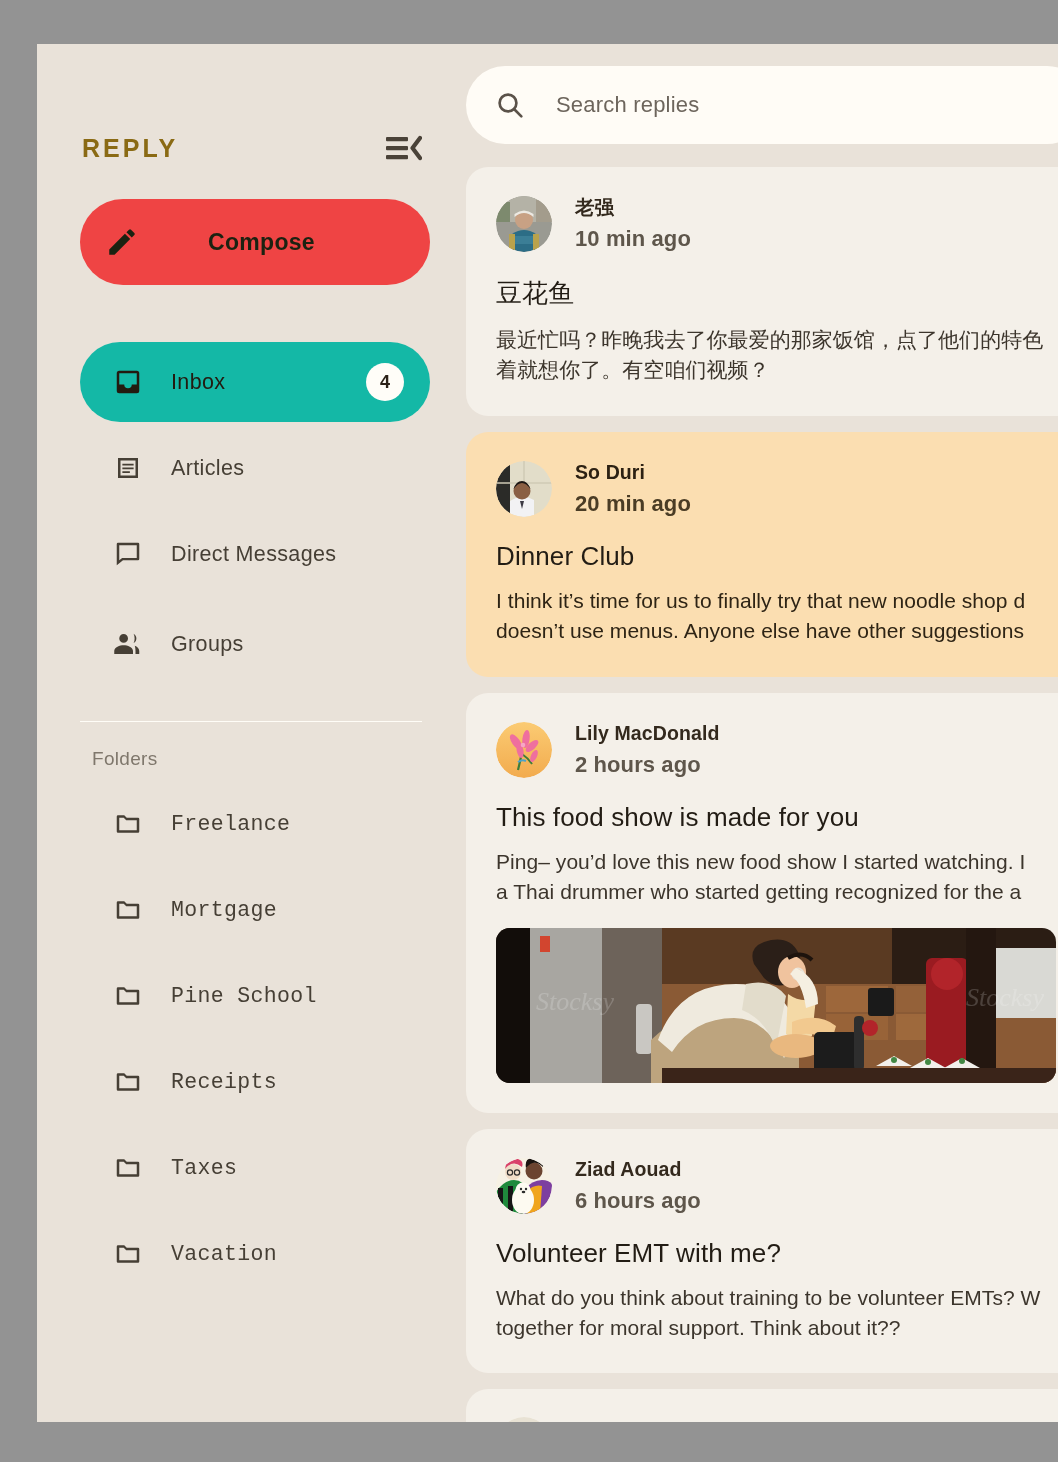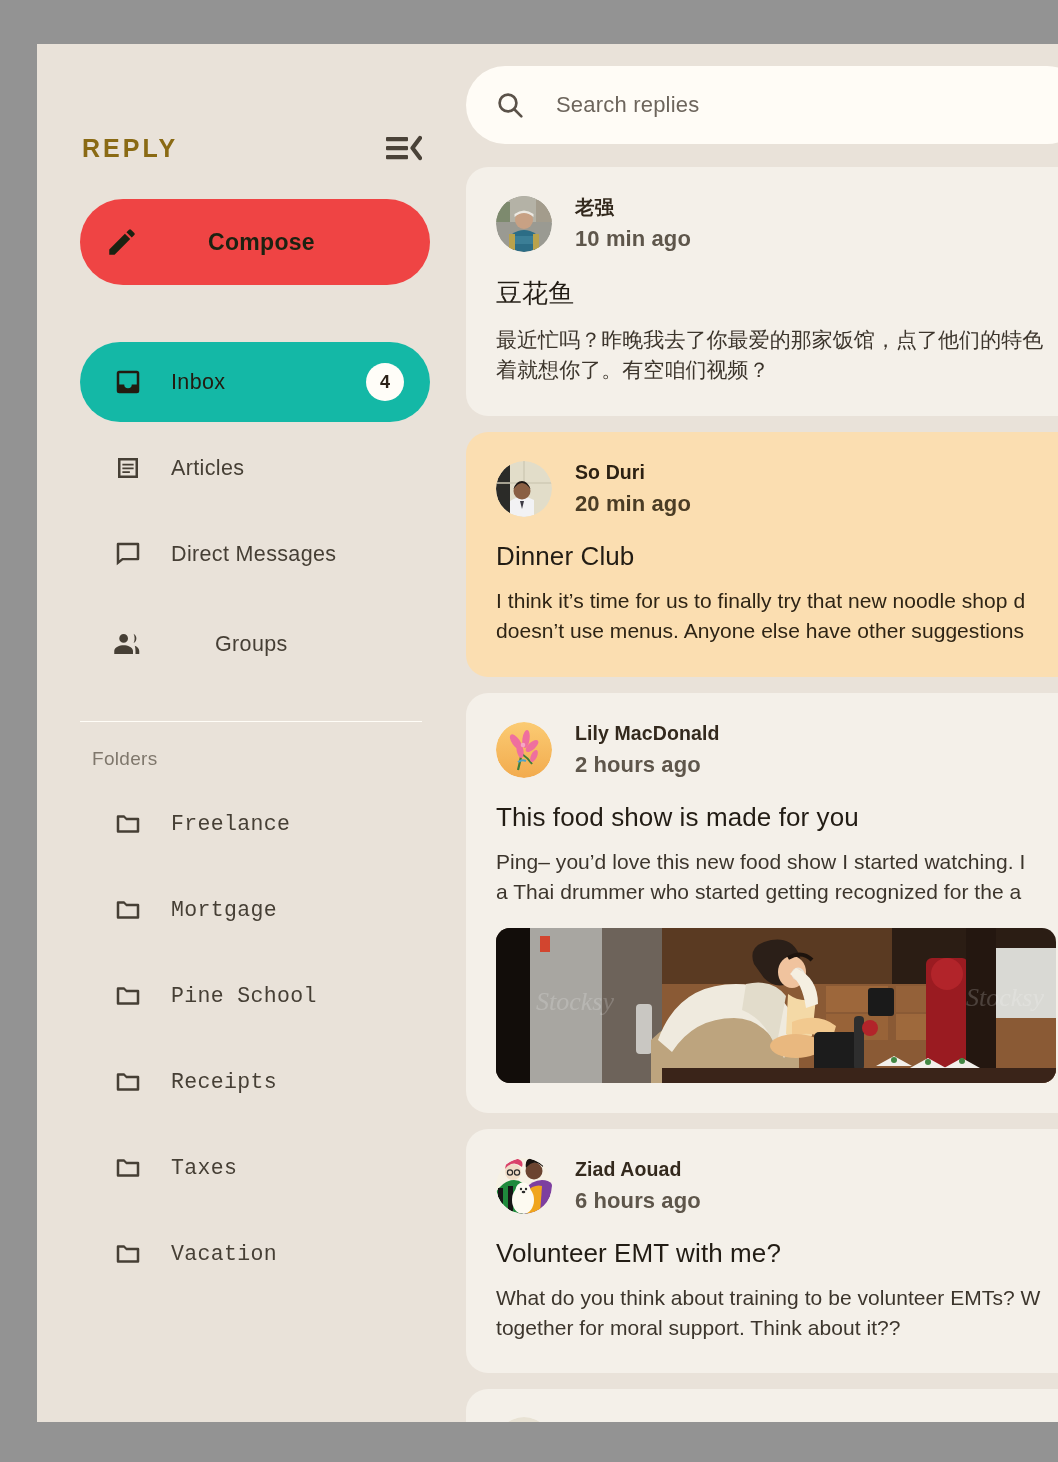--- a/index.html
+++ b/index.html
@@ -282,21 +282,21 @@
 
       <div class="nav-item">
         <span style="line-height:0;">
           <svg width="30" height="30" viewBox="0 0 24 24" aria-hidden="true">
             <path d="M4 3h16a1 1 0 0 1 1 1v12a1 1 0 0 1-1 1H8l-5 4V4a1 1 0 0 1 1-1zm1 2v12l2.3-1.8H19V5H5z" fill="#463F35"></path>
           </svg>
         </span>
         <span class="nav-label">Direct Messages</span>
       </div>
 
-      <div class="nav-item" style="margin-top:10px;gap:44px;">
+      <div class="nav-item" style="margin-top:10px;">
         <span style="line-height:0;">
           <svg width="30" height="30" viewBox="0 0 24 24" aria-hidden="true">
             <path d="M8.5 11a3.5 3.5 0 1 0 0-7 3.5 3.5 0 0 0 0 7zm0 2C5.4 13 1 14.6 1 17.6V20h15v-2.4c0-3-4.4-4.6-7.5-4.6z" fill="#463F35"></path>
             <path d="M16.5 11.2c1.4-.8 2.2-2.2 2.2-3.7 0-1.5-.8-2.9-2.2-3.7.5 1.1.8 2.4.8 3.7s-.3 2.6-.8 3.7zM17.4 13.3c1.9.7 3.6 1.9 3.6 4.3V20h-3v-2.4c0-1.8-.3-3.2-.6-4.3z" fill="#463F35"></path>
           </svg>
         </span>
         <span class="nav-label">Groups</span>
       </div>
     </nav>
 

